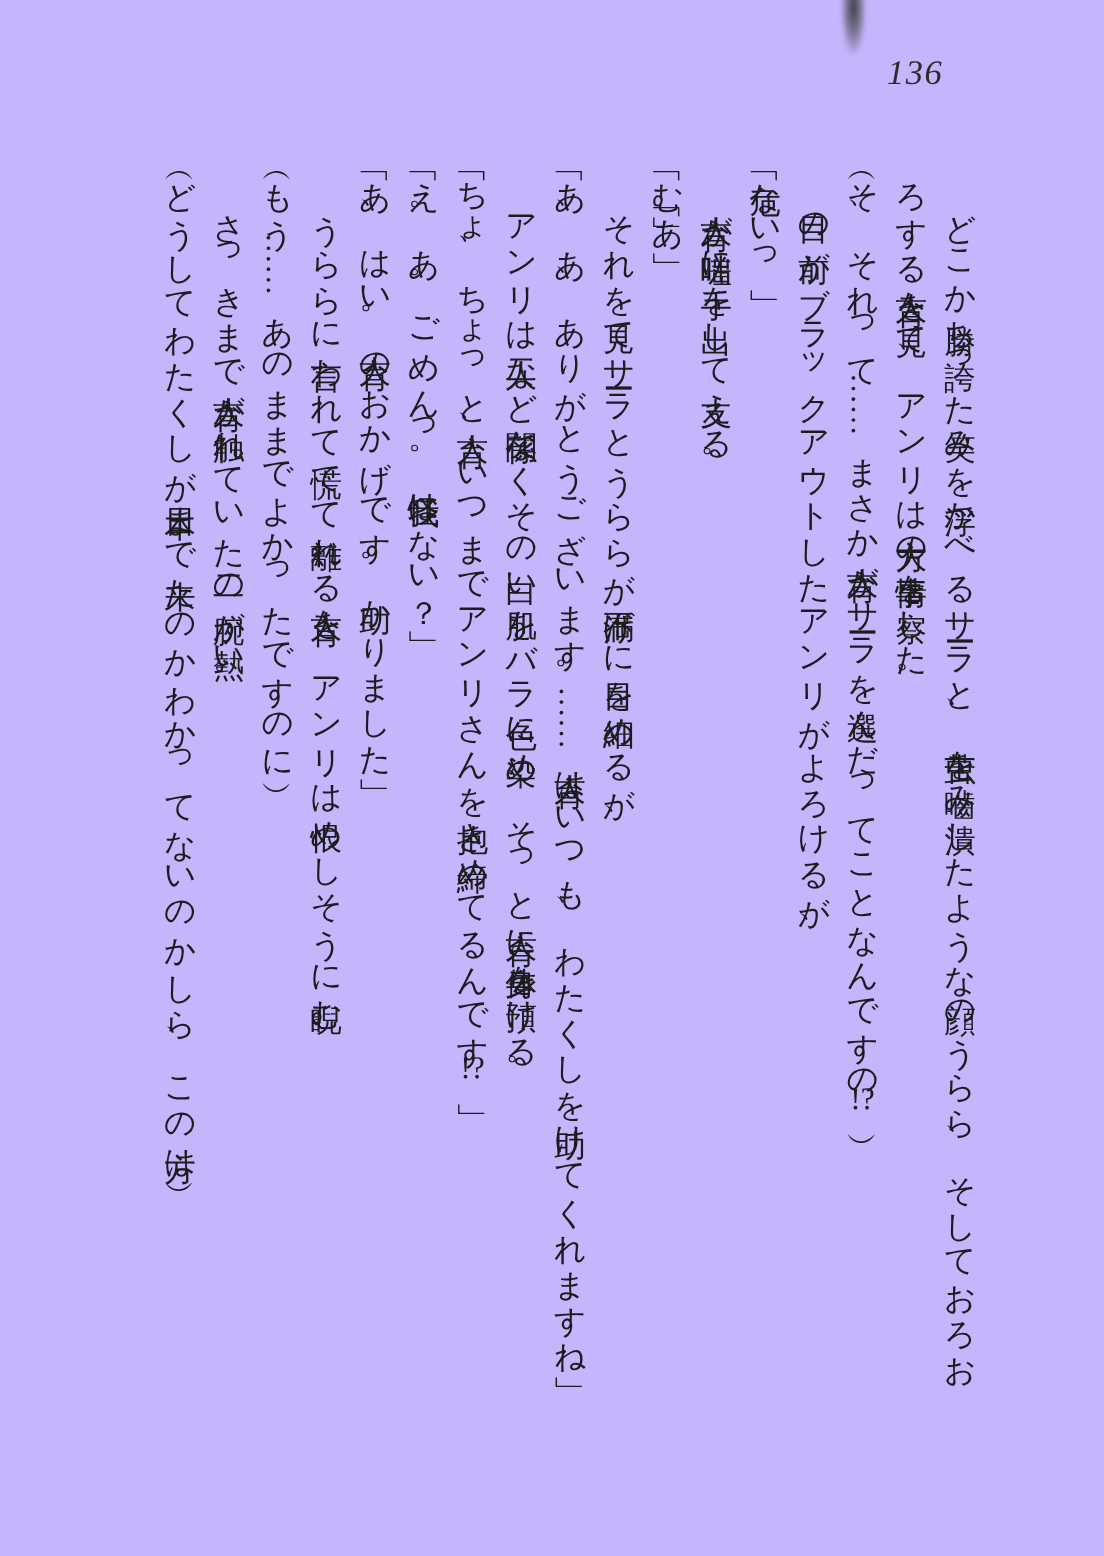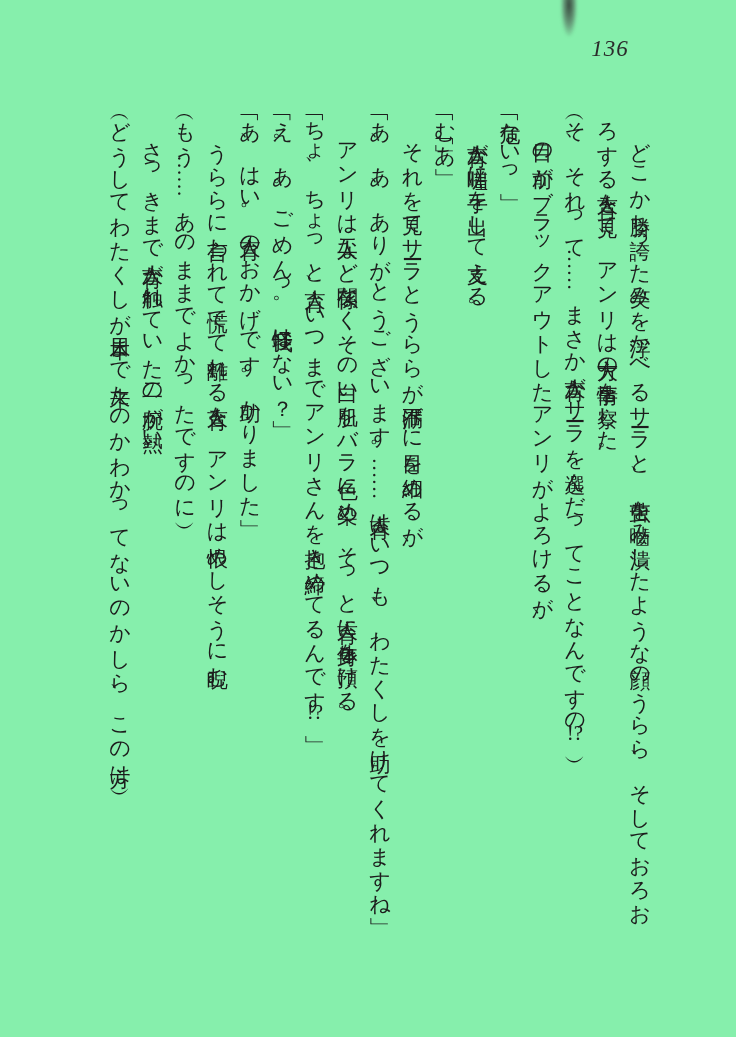--- a/index.html
+++ b/index.html
@@ -10,21 +10,21 @@
     width: 736px;
     height: 1037px;
     position: relative;
     background: #ffffff;
     overflow: hidden;
     font-family: "Liberation Serif", "DejaVu Serif", serif;
   }
   .page {
     position: absolute;
     inset: 0;
-    background: #86efac;
+    background: #c4b5fd;
   }
   .page-number {
     position: absolute;
     top: 36px;
     left: 570px;
     width: 80px;
     text-align: center;
     font-family: "Liberation Serif", "DejaVu Serif", serif;
     font-style: italic;
     font-size: 23px;

